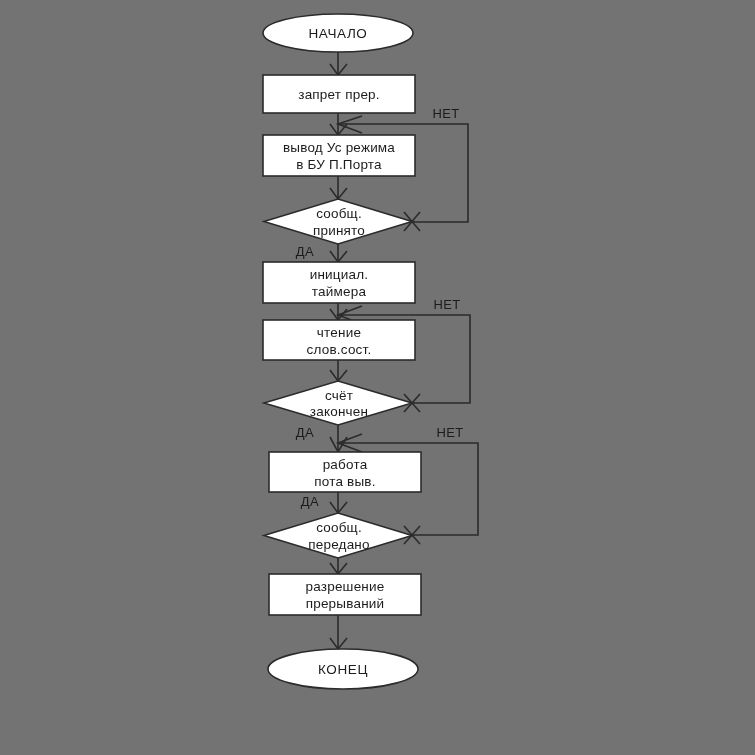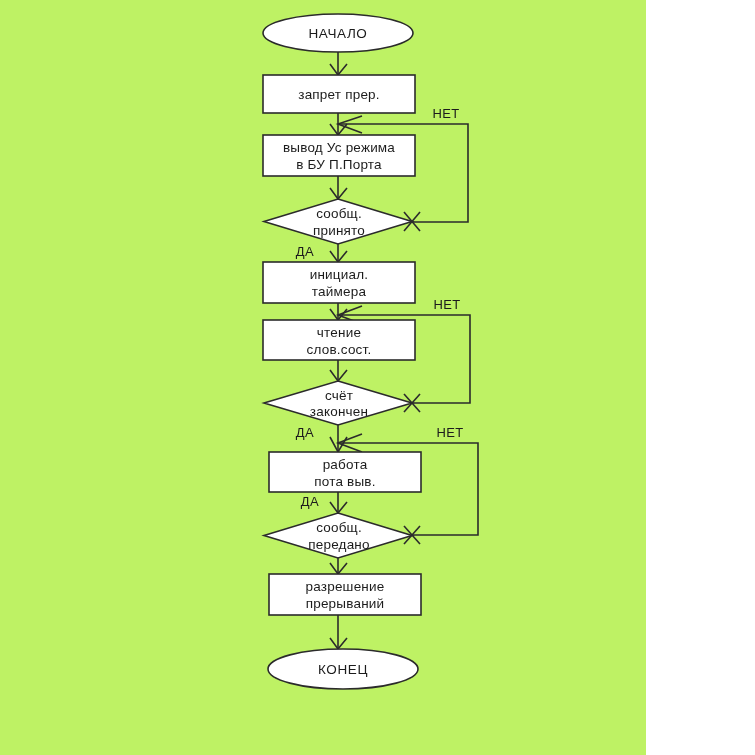--- a/index.html
+++ b/index.html
@@ -9,23 +9,23 @@
     background: #ffffff;
   }
   body {
     width: 755px;
     height: 755px;
     font-family: "Liberation Sans", sans-serif;
     overflow: hidden;
   }
   #canvas-wrap {
     position: relative;
-    width: 646px;
+    width: 755px;
     height: 755px;
-    background: #bef264;
+    background: #737373;
   }
   #flow-svg {
     position: absolute;
     left: 0;
     top: 0;
     width: 755px;
     height: 755px;
     display: block;
   }
   .node-shape {

